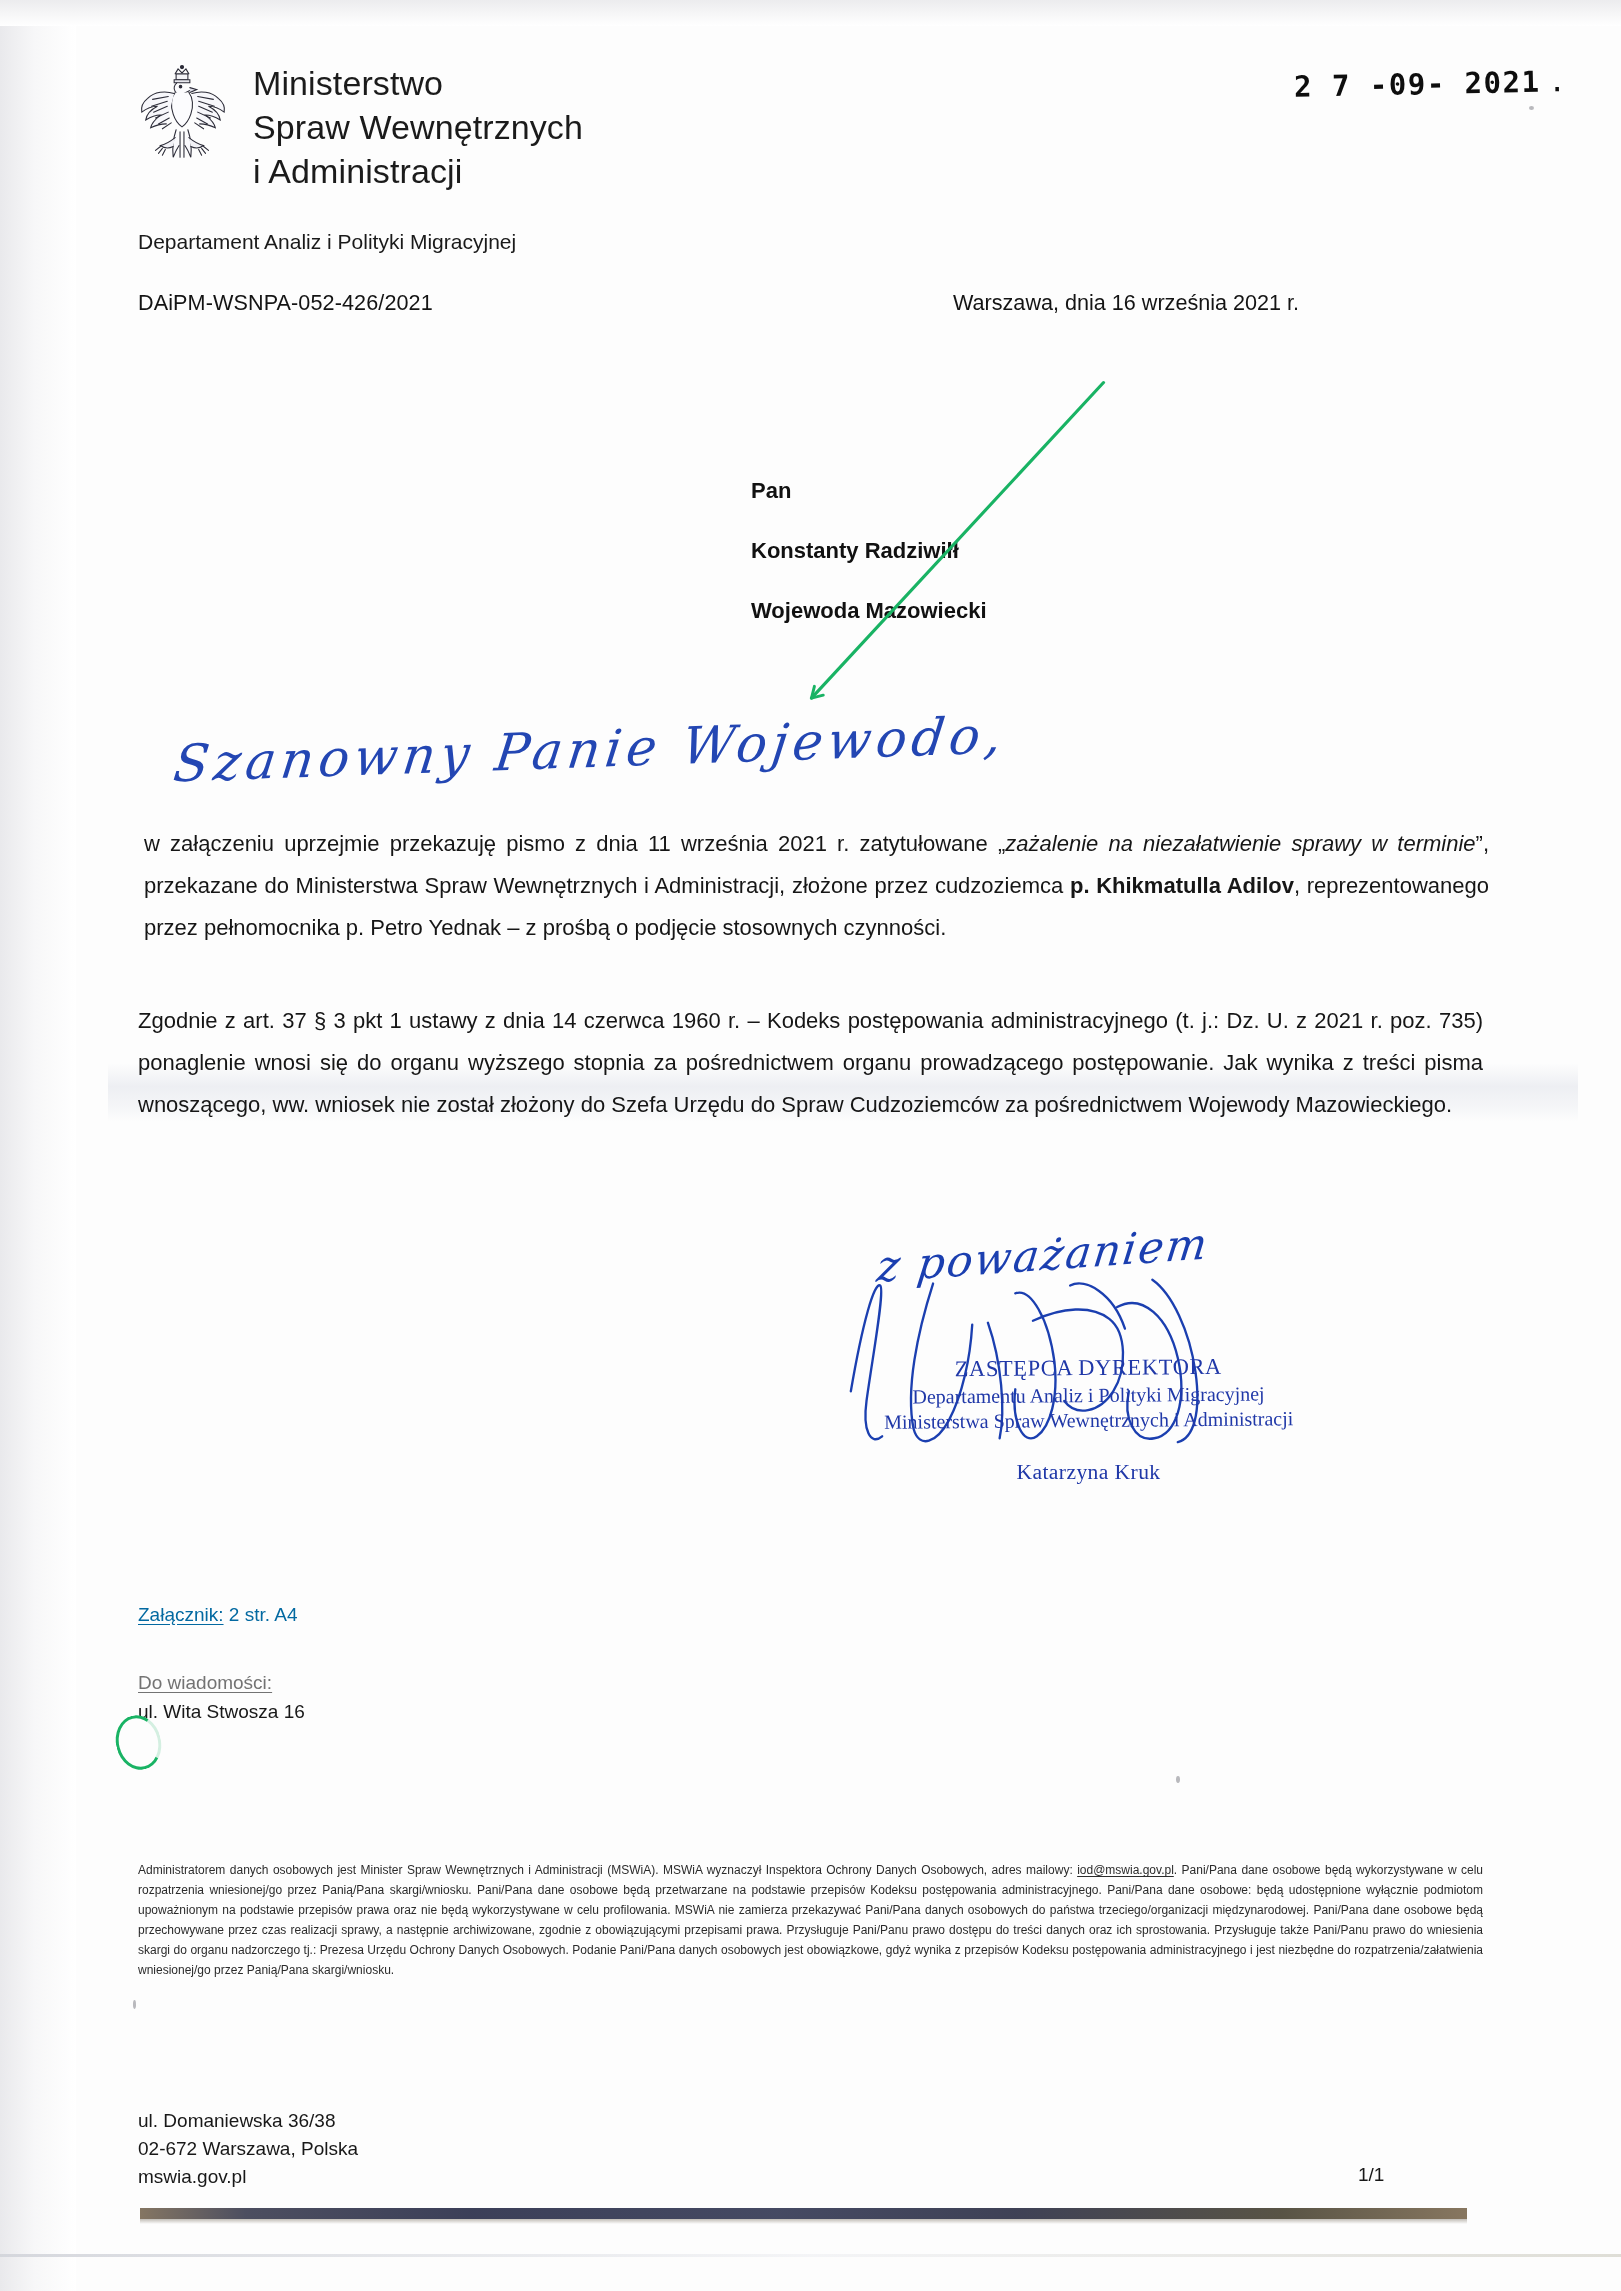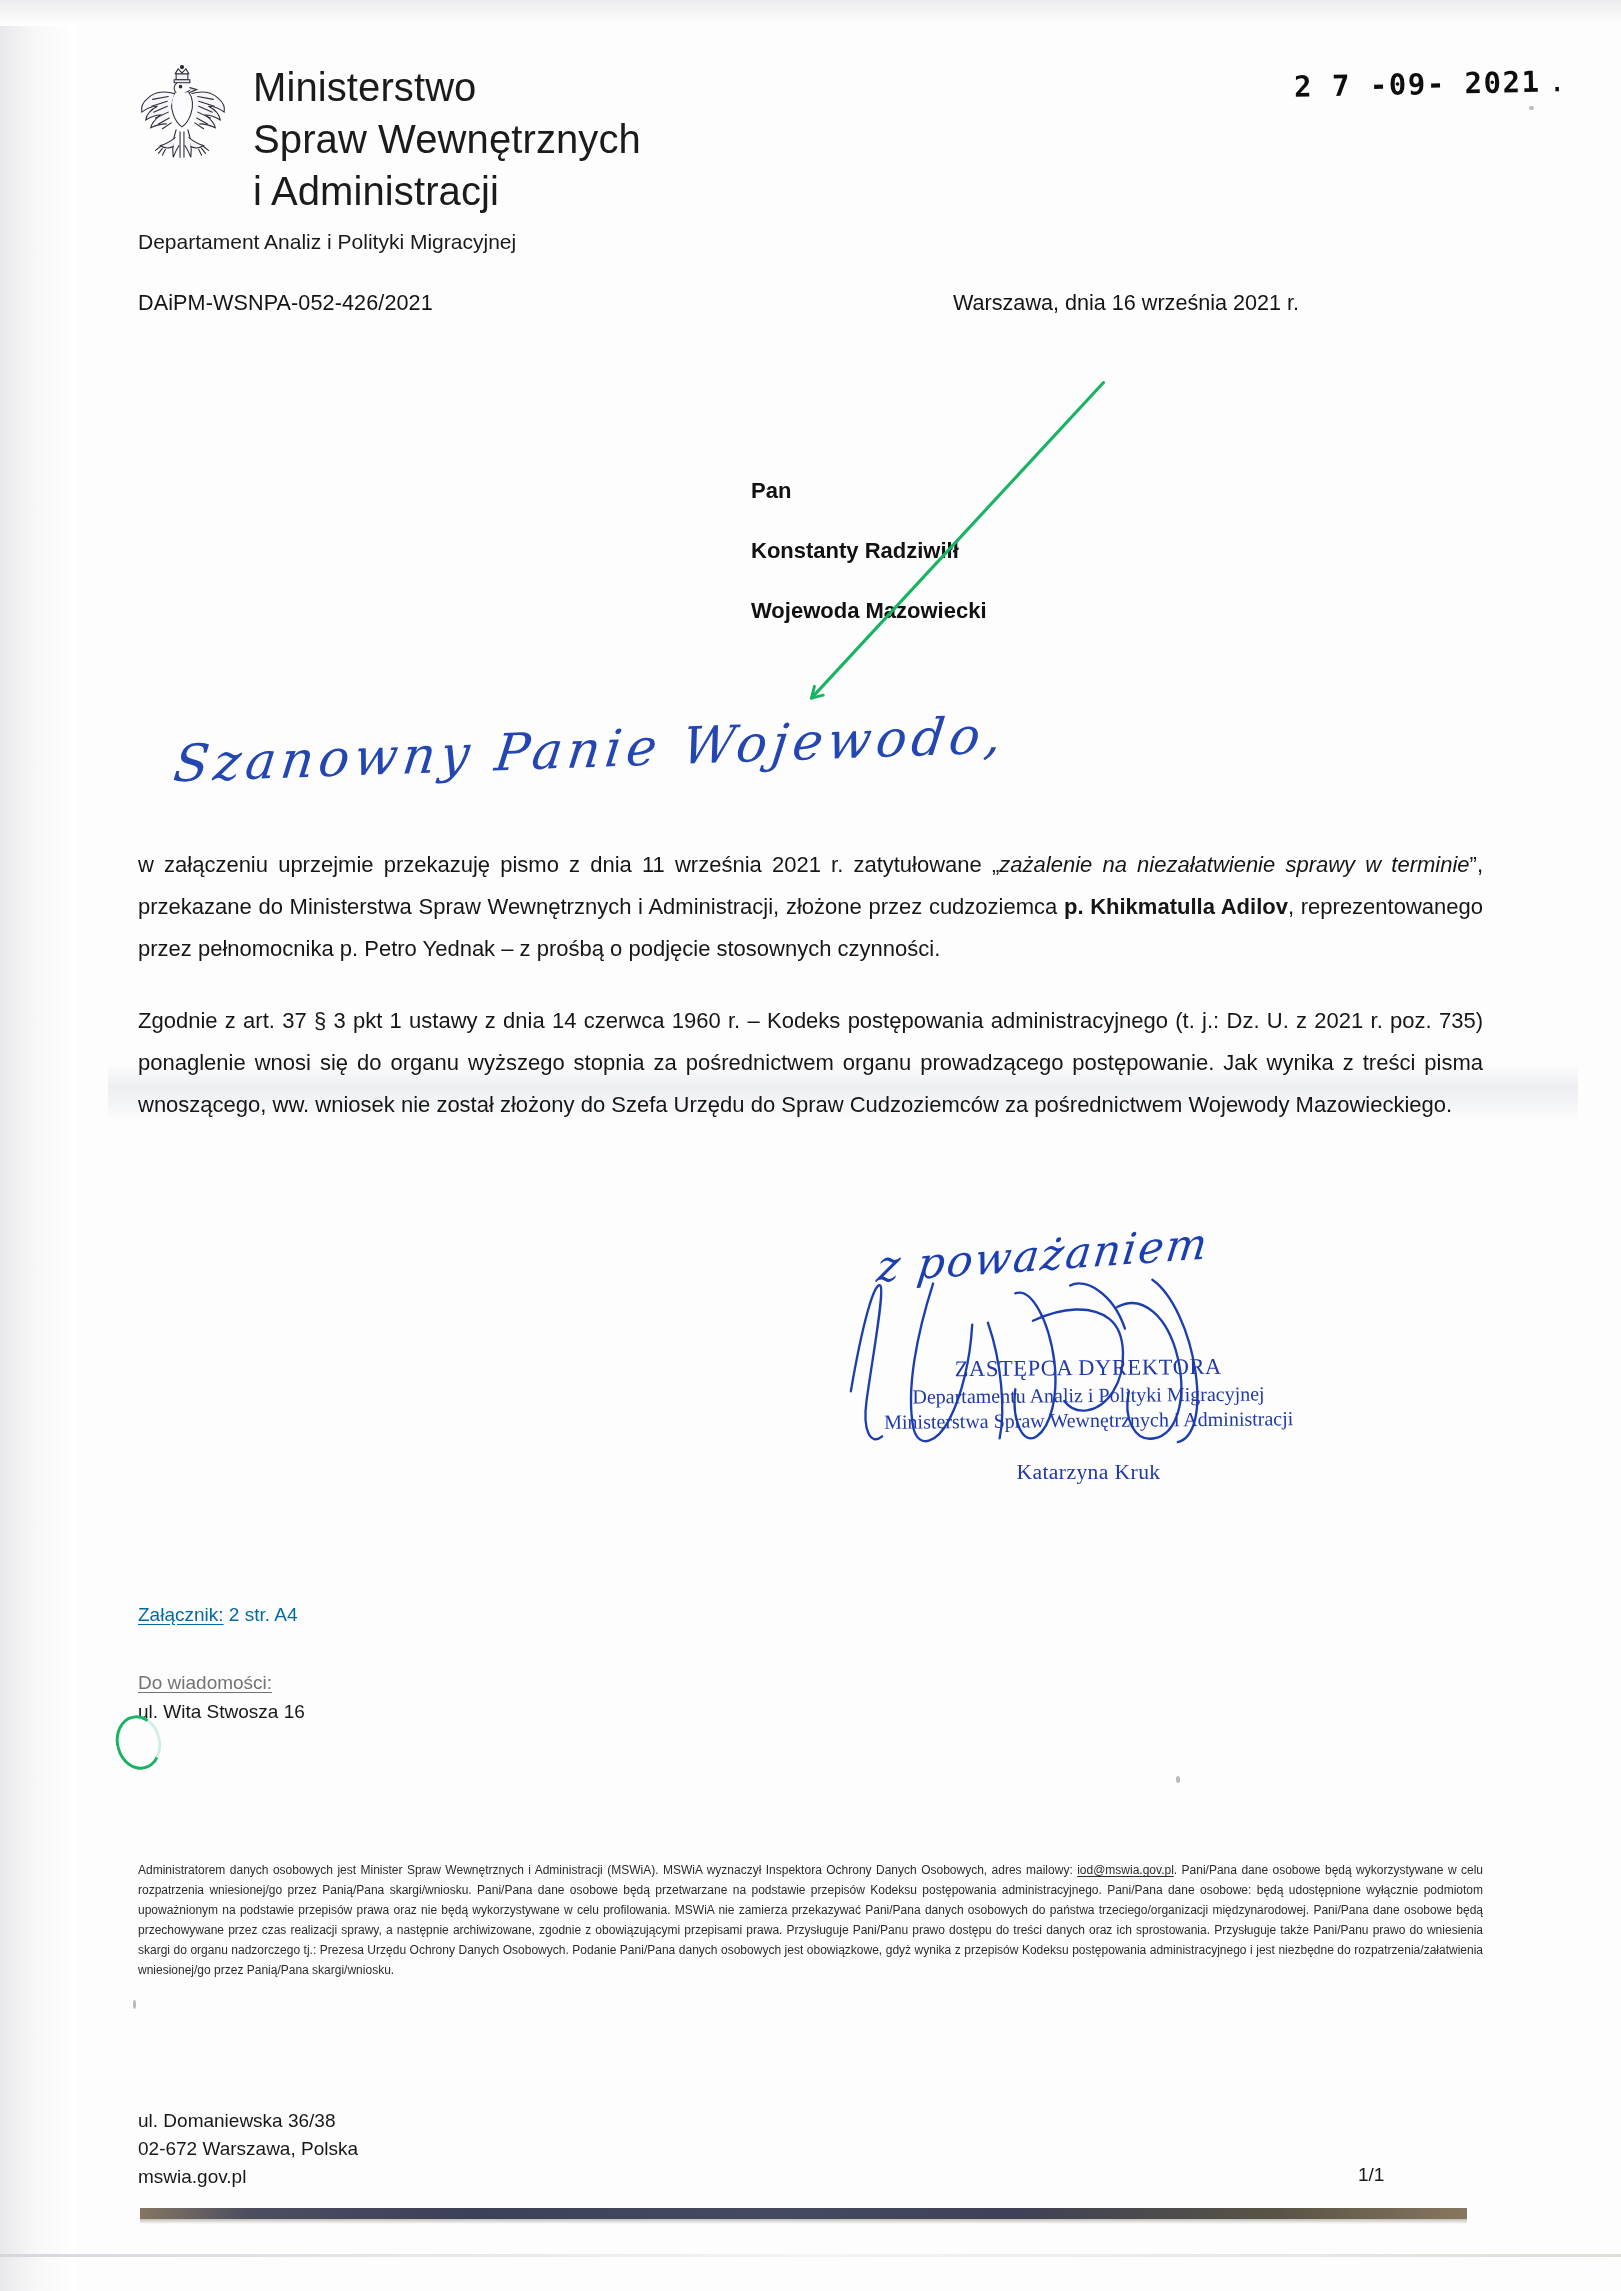--- a/index.html
+++ b/index.html
@@ -34,21 +34,21 @@
   }
 
   
   .header { position:absolute; left:0; top:0; width:1621px; height:216px; }
   .emblem {
     position:absolute; left:131px; top:61px;
     width:102px; height:116px;
   }
   .ministry-name {
     position:absolute; left:253px; top:61px;
-    font-size:40px; line-height:1.30;
+    font-size:34px; line-height:1.30;
     font-weight:400; color:#1b1b1b;
     letter-spacing:0.1px;
   }
   .ministry-name div { white-space:nowrap; }
 
   .date-stamp {
     position:absolute; left:1294px; top:67px;
     font-family:"DejaVu Sans Mono", monospace;
     font-size:29px; font-weight:700;
     color:#0e0e0e;
@@ -111,21 +111,21 @@
     pointer-events:none;
   }
   .para {
     font-size:22px;
     line-height:42px;
     text-align:justify;
     color:#161616;
   }
   .para b { font-weight:700; }
   .para i { font-style:italic; }
-  #para1 { position:absolute; left:138px; top:823px; width:1345px;margin-top:21px; }
+  #para1 { position:absolute; left:144px; top:823px; width:1345px; }
   #para2 { position:absolute; left:138px; top:1000px; width:1345px; }
 
   
   .sig-stamp {
     position:absolute; left:814px; top:1355px;
     width:549px;
     text-align:center;
     color:#2038a8;
     font-family:"Liberation Serif", serif;
     transform:rotate(-0.5deg);

